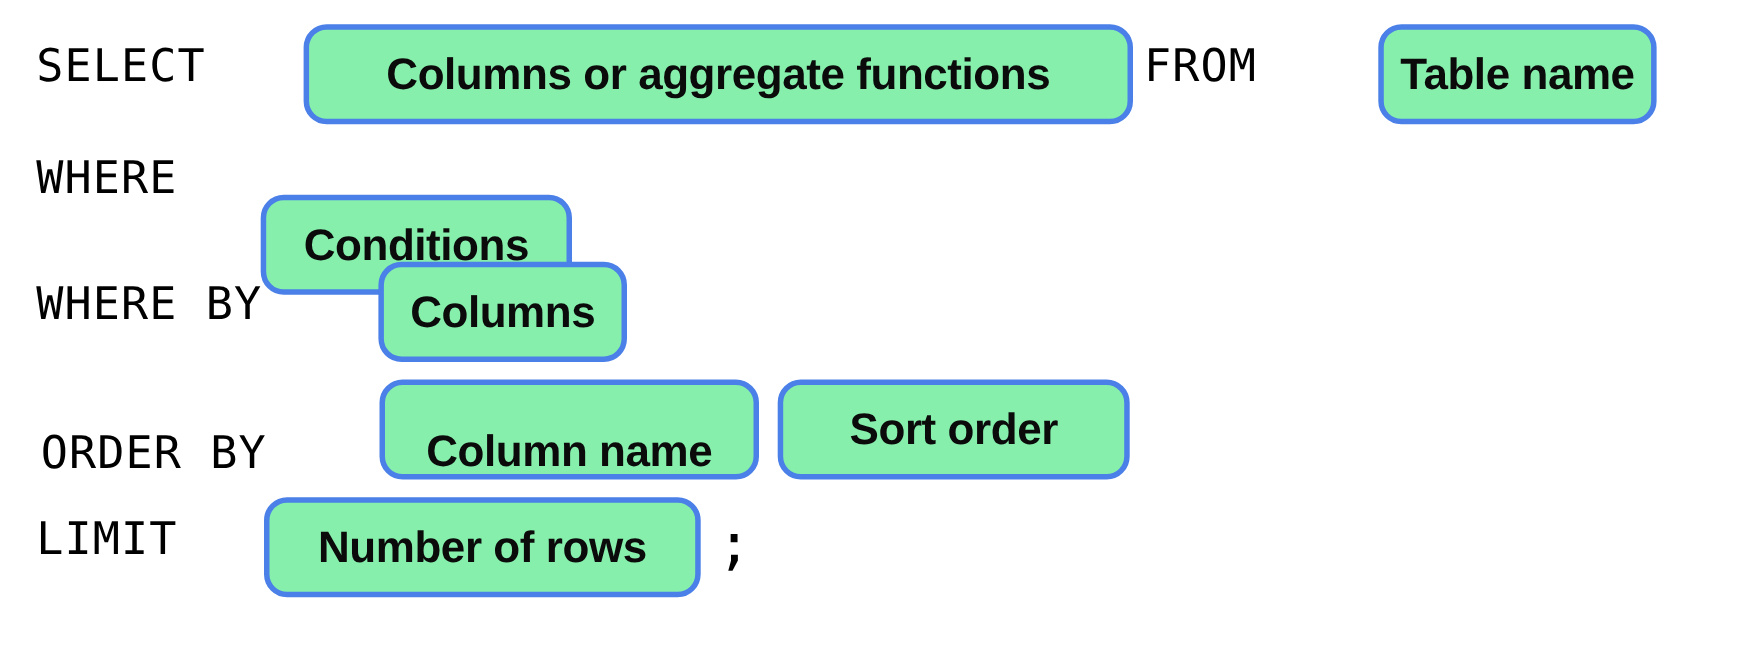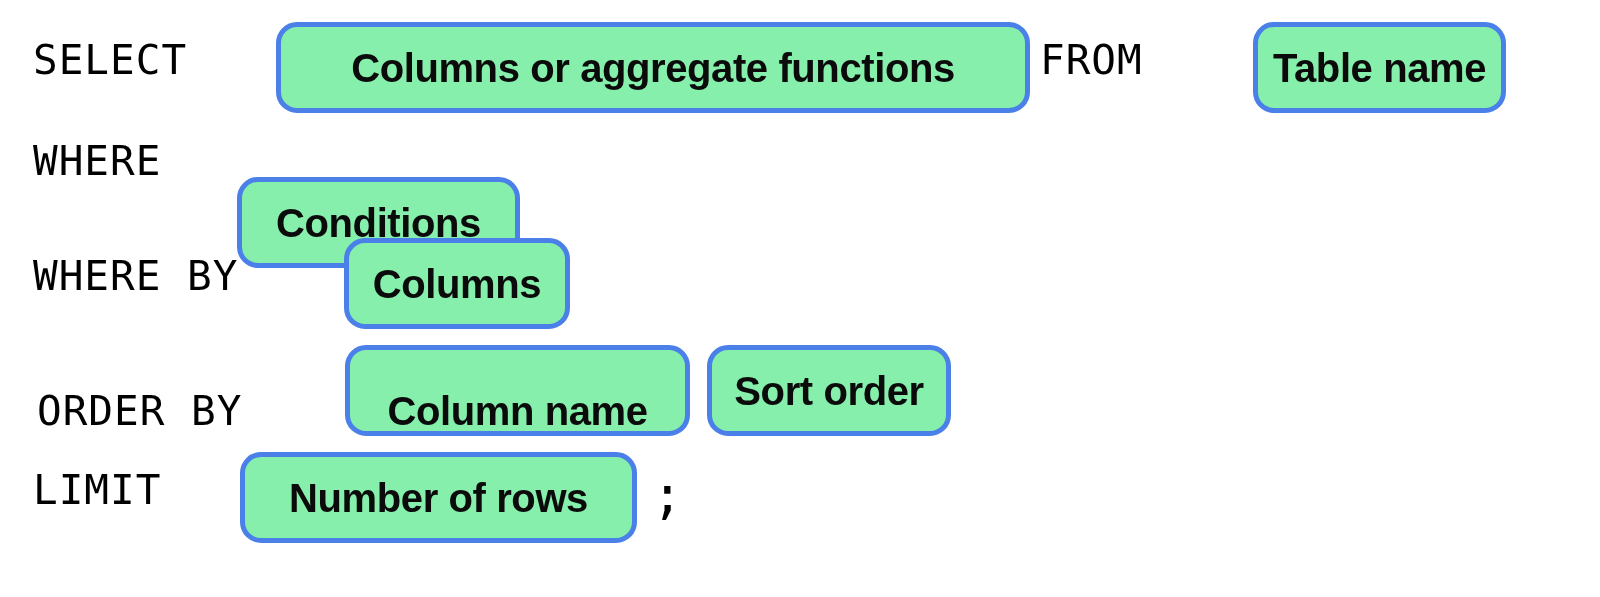--- a/index.html
+++ b/index.html
@@ -78,21 +78,21 @@
   #slot-from    { position: absolute; left: 1253px; top: 0;   width: 253px; }
 
   #kw-where     { position: absolute; left: 33px;  top: 8px; }
   #slot-where   { position: absolute; left: 237px; top: 0;    width: 283px; margin-top: 44px; }
 
   #kw-groupby   { position: absolute; left: 33px;  top: 18px; }
   #slot-groupby { position: absolute; left: 344px; top: 0;    width: 226px; }
 
   #kw-orderby   { position: absolute; left: 37px;  top: 18px; margin-top: 28px; }
   #slot-orderby-col  { position: absolute; left: 345px; top: 0; width: 345px; align-items: flex-end; }
-  #slot-orderby-sort { position: absolute; left: 707px; top: 0; width: 244px; }
+  #slot-orderby-sort { position: absolute; left: 707px; top: 0; width: 320px; }
 
   #kw-limit     { position: absolute; left: 33px;  top: 18px; }
   #slot-limit   { position: absolute; left: 240px; top: 0;    width: 397px; }
   #semicolon    { position: absolute; left: 652px; top: 18px; }
 </style>
 </head>
 <body>
 
 <div id="canvas">
 

